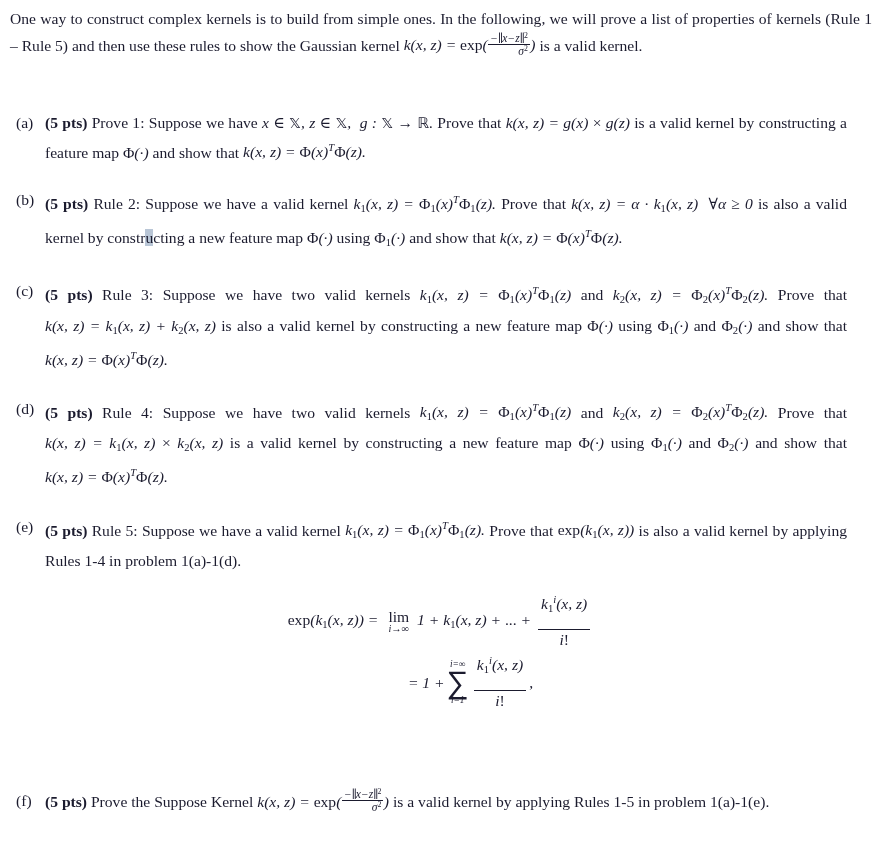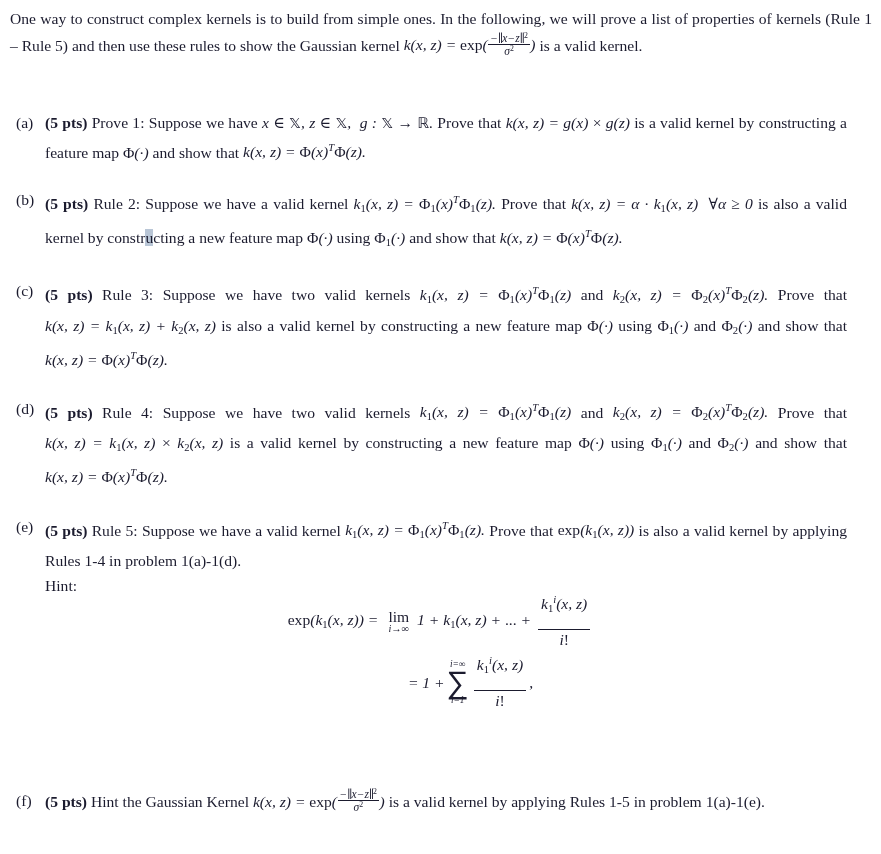--- a/index.html
+++ b/index.html
@@ -93,21 +93,21 @@
   sup.pi {
     font-style: italic;
     font-size: 0.68em;
     vertical-align: 0.55em;
   }
 
   
   .frac {
     display: inline-block;
     vertical-align: -0.42em;
-    text-align: center;
+    text-align: right;
     font-size: 0.74em;
     line-height: 1.04;
     margin: 0 0.5px;
   }
   .frac .num {
     display: block;
     padding: 0 2px 0px 2px;
     border-bottom: 1px solid #1b1b2e;
     white-space: nowrap;
   }
@@ -315,21 +315,20 @@
       <span class="marker">(e)</span>
       <span class="qbody">
         <span class="pts">(5 pts)</span>
         <span>Rule 5:</span>
         <span>Suppose we have a valid kernel</span>
         <span class="m">k<sub class="s">1</sub>(x, z) = <span class="mr">Φ</span><sub class="s">1</sub>(x)<sup class="t">T</sup><span class="mr">Φ</span><sub class="s">1</sub>(z).</span>
         <span>Prove that</span>
         <span class="m"><span class="mr">exp</span>(k<sub class="s">1</sub>(x, z))</span>
         <span>is also a valid kernel by applying Rules 1-4 in problem 1(a)-1(d).</span>
       </span>
-      <div>Hint:</div>
     </div>
 
   </div>
 
   <div class="eqwrap">
 
     <div class="eqrow">
       <span class="m eqlhs"><span class="mr">exp</span>(k<sub class="s">1</sub>(x, z)) =</span>
       <span class="lim m">
         <span class="top mr">lim</span>
@@ -357,20 +356,20 @@
     </div>
 
   </div>
 
 
   <div class="fitem">
     <div class="qitem" style="margin-bottom:0;">
       <span class="marker">(f)</span>
       <span class="qbody">
         <span class="pts">(5 pts)</span>
-        <span>Hint the Gaussian Kernel</span>
+        <span>Prove the Suppose Kernel</span>
         <span class="m">k(x, z) = <span class="mr">exp</span>(<span class="frac"><span class="num">−<span class="dbar">∥</span><span style="font-style:italic">x</span>−<span style="font-style:italic">z</span><span class="dbar">∥</span><sup class="p">2</sup></span><span class="den">σ<sup class="p">2</sup></span></span>)</span>
         <span>is a valid kernel by applying Rules 1-5 in problem 1(a)-1(e).</span>
       </span>
     </div>
   </div>
 
 </div>
 
 </body></html>

